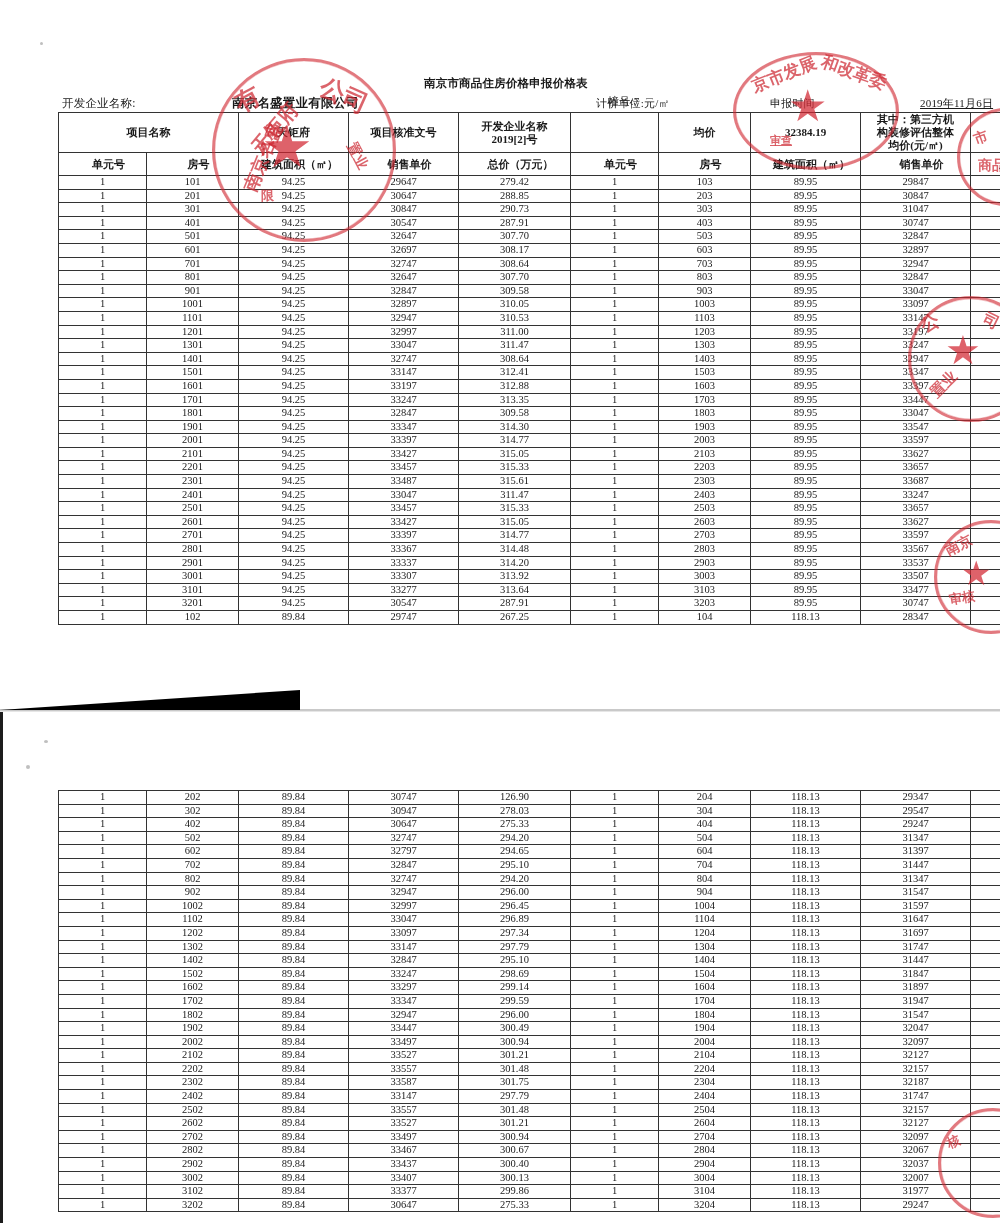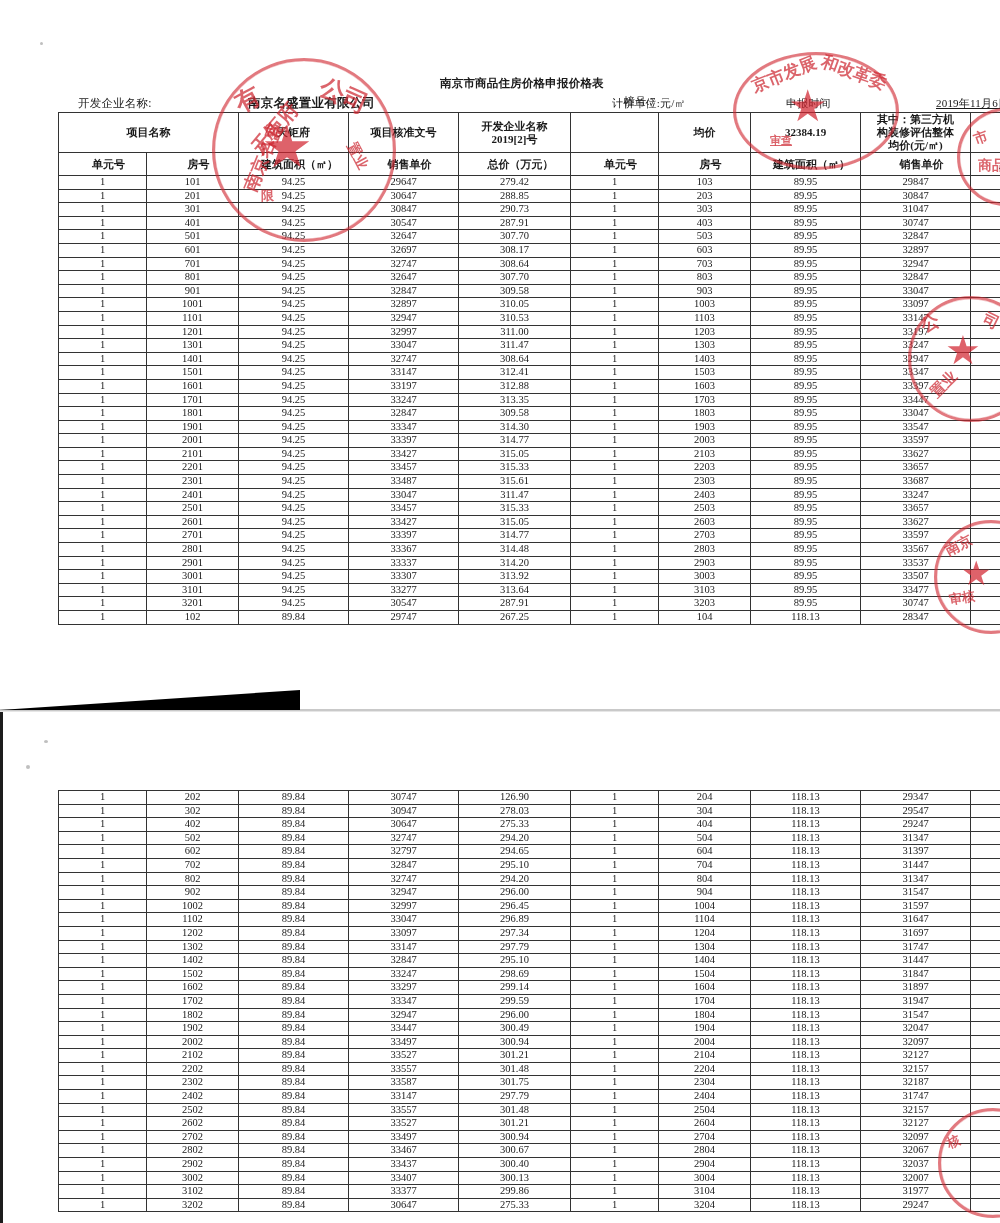--- a/index.html
+++ b/index.html
@@ -30,21 +30,21 @@
   #gap-line2{
     position:absolute;left:0;top:711px;width:1000px;height:1px;
     background:#e6e6e6;z-index:4;
   }
   #left-edge-dark{
     position:absolute;left:0;top:712px;width:3px;height:511px;
     background:#1c1c1c;z-index:4;
   }
 
   
-  .meta-row{position:absolute;font-size:11px;letter-spacing:.2px;white-space:nowrap;margin-left:16px;}
+  .meta-row{position:absolute;font-size:11px;letter-spacing:.2px;white-space:nowrap;}
   #meta-dev-label{left:62px;top:96px;font-size:11.5px;}
   #meta-dev-value{left:232px;top:95px;font-size:12.5px;font-weight:bold;}
   #doc-title{left:424px;top:76px;font-size:11.5px;font-weight:bold;}
   #doc-building{left:608px;top:94px;font-size:11px;}
   #meta-unit{left:596px;top:96px;font-size:11px;}
   #meta-time-label{left:770px;top:96px;font-size:11px;}
   #meta-time-value{left:920px;top:96px;font-size:11px;text-decoration:underline;}
 
   
   table.price{

